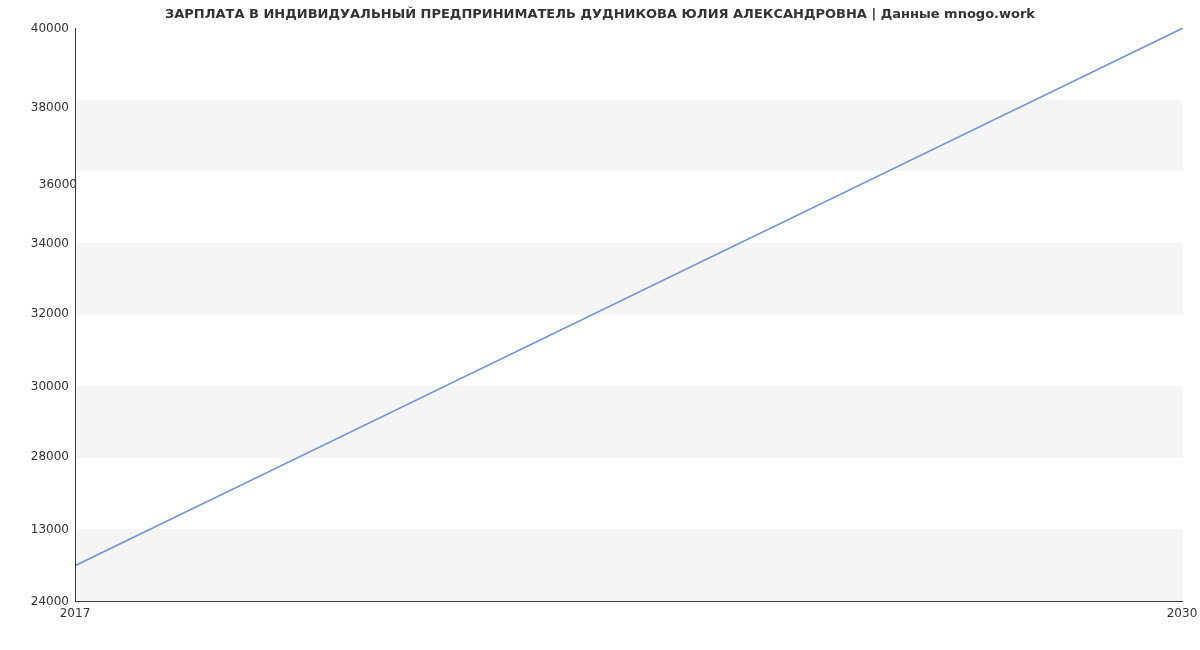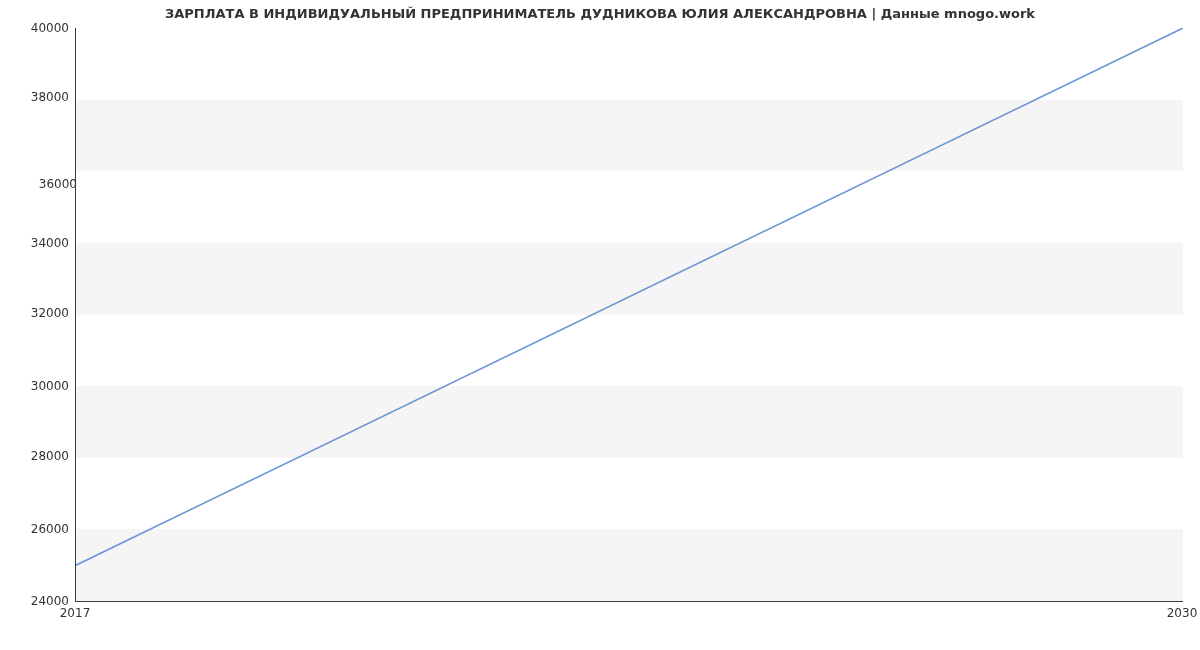--- a/index.html
+++ b/index.html
@@ -81,27 +81,27 @@
       <div class="band" style="top: 358.125px; height: 71.625px;"></div>
       <div class="band" style="top: 214.875px; height: 71.625px;"></div>
       <div class="band" style="top: 71.625px; height: 71.625px;"></div>
       <svg class="line-layer" id="line-layer" preserveAspectRatio="none" viewBox="0 0 1107 573">
         <path d="M0.00 537.19 L1107.00 0.00" fill="none" stroke="#6f95d7" stroke-width="1.6"></path>
       </svg>
   </div>
 
   <div id="ytick-holder">
       <div class="tick-y" style="top: 601px; padding-left: 24px;">24000</div>
-      <div class="tick-y" style="top: 529.375px;">26000</div>
+      <div class="tick-y" style="top: 529.375px;">13000</div>
       <div class="tick-y" style="top: 456px;">28000</div>
       <div class="tick-y" style="top: 386.125px;">30000</div>
       <div class="tick-y" style="top: 313px;">32000</div>
       <div class="tick-y" style="top: 242.875px;">34000</div>
       <div class="tick-y" style="top: 184px; margin-left: 8px;">36000</div>
-      <div class="tick-y" style="top: 97px; padding-left: 21px;">38000</div>
+      <div class="tick-y" style="top: 107px; padding-left: 21px;">38000</div>
       <div class="tick-y" style="top: 28px;">40000</div>
     </div>
   <div id="xtick-holder">
       <div class="tick-x" style="left: 75px;">2017</div>
       <div class="tick-x" style="left: 1182px;">2030</div>
     </div>
 
 </div>
 
 </body></html>

